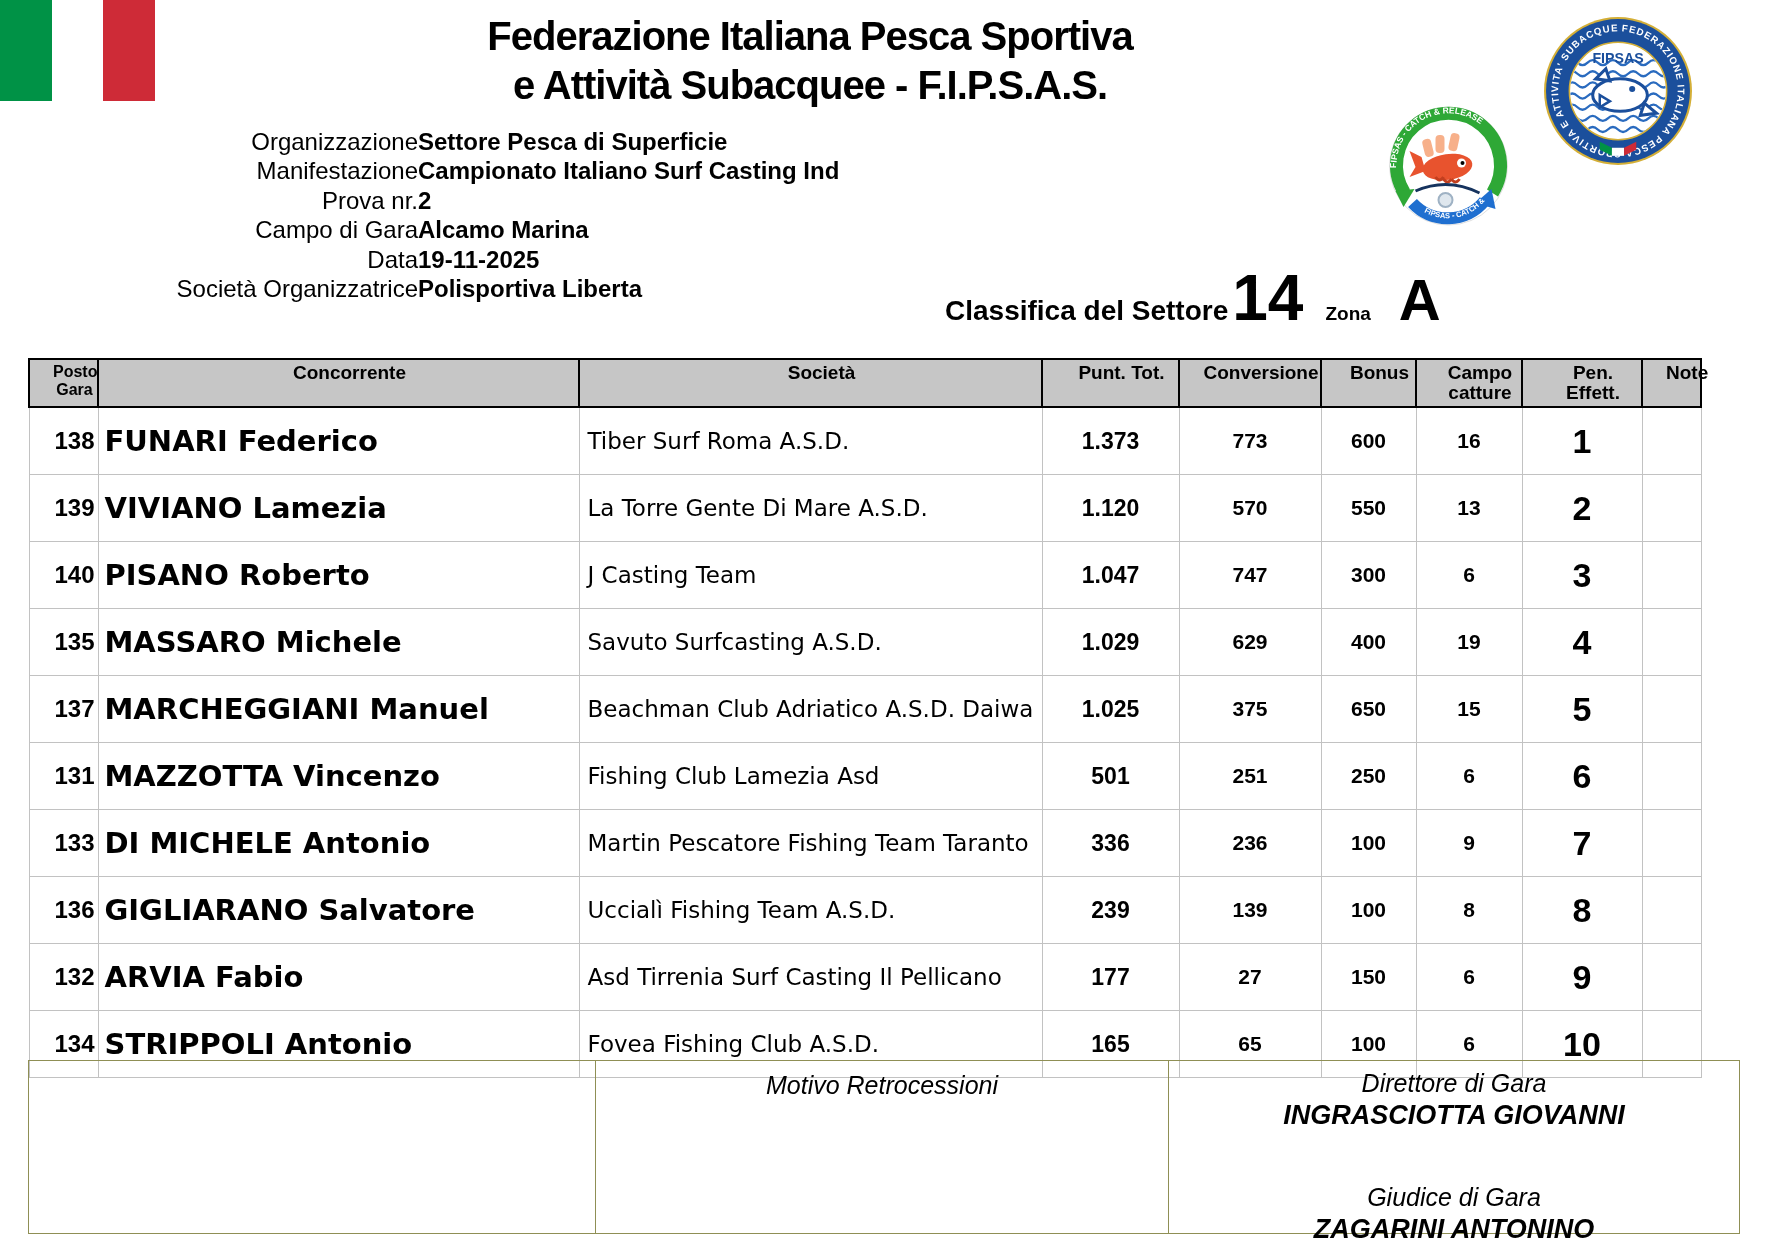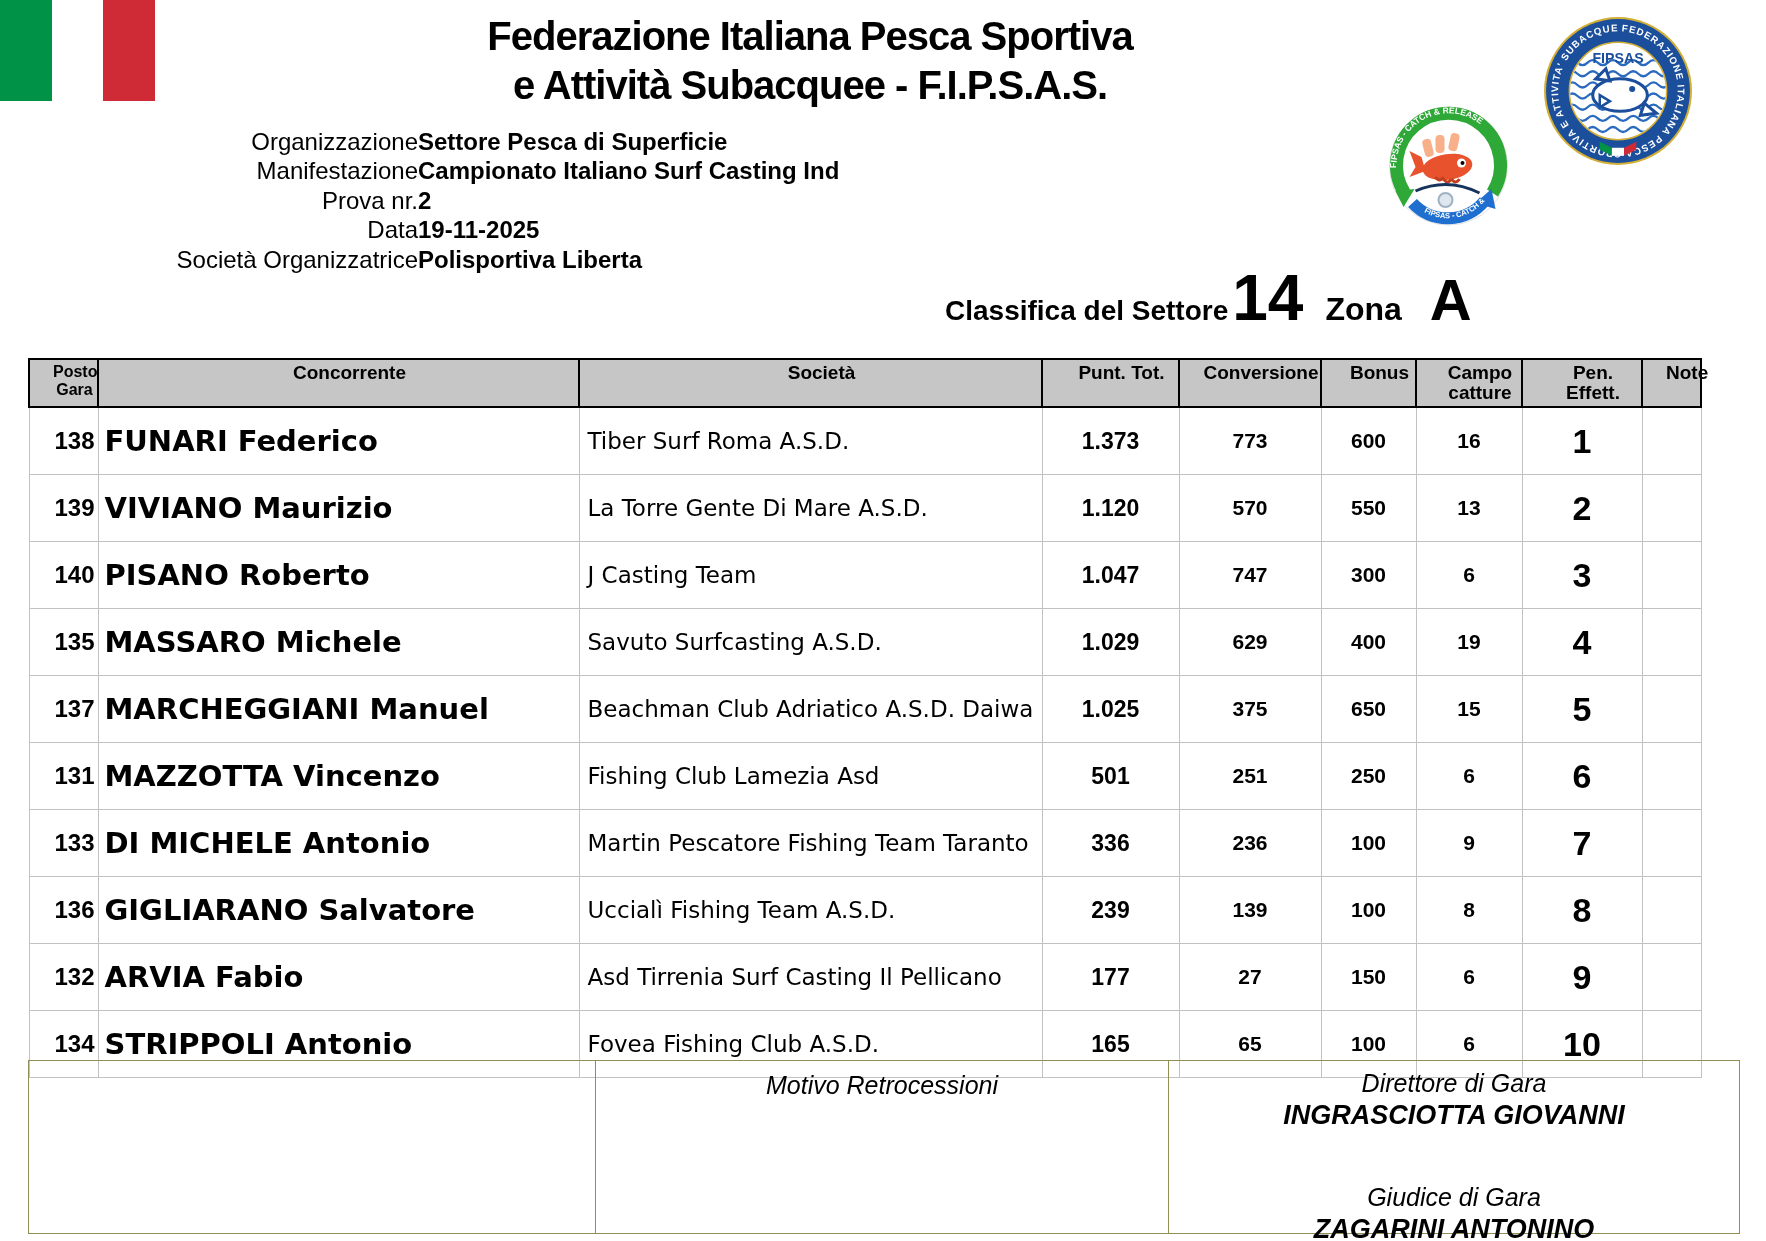--- a/index.html
+++ b/index.html
@@ -14,21 +14,21 @@
   }
   .meta{position:absolute;left:62px;top:127px;}
   .meta-row{display:flex;height:29.5px;align-items:center;font-size:24px;text-align:right;}
   .meta-label{width:356px;}
   .meta-value{font-weight:bold;}
   .classifica{
     position:absolute;left:945px;top:266px;display:flex;align-items:baseline;
   }
   .classifica .lbl{font-weight:bold;font-size:28px;}
   .classifica .num{font-weight:bold;font-size:64px;line-height:1;margin-left:4px;}
-  .classifica .zona{font-weight:bold;font-size:32px;margin-left:22px;margin-top:24px;}
+  .classifica .zona{font-weight:bold;font-size:19px;margin-left:22px;margin-top:24px;}
   .classifica .zletter{font-weight:bold;font-size:58px;line-height:1;margin-left:28px;}
   .logo{position:absolute;}
   #logo-cr{left:1385px;top:105px;}
   #logo-fipsas{left:1543px;top:12px;}
   #flag{left:1553px;top:217px;width:155px;height:101px;display:flex;}
   #flag .g{flex:1;background:#009246;}
   #flag .w{flex:1;background:#ffffff;}
   #flag .r{flex:1;background:#ce2b37;}
   
   .results-table{
@@ -76,20 +76,24 @@
       <span class="meta-label">Organizzazione</span>
       <span class="meta-value">Settore Pesca di Superficie</span>
     </div>
     <div class="meta-row">
       <span class="meta-label">Manifestazione</span>
       <span class="meta-value">Campionato Italiano Surf Casting Ind</span>
     </div>
     <div class="meta-row">
       <span class="meta-label">Prova nr.</span>
       <span class="meta-value">2</span>
+    </div>
+    <div class="meta-row">
+      <span class="meta-label">Campo di Gara</span>
+      <span class="meta-value">Alcamo Marina</span>
     </div>
     <div class="meta-row">
       <span class="meta-label">Data</span>
       <span class="meta-value">19-11-2025</span>
     </div>
     <div class="meta-row">
       <span class="meta-label">Società Organizzatrice</span>
       <span class="meta-value">Polisportiva Liberta</span>
     </div>
   </div>
@@ -217,21 +221,21 @@
         <td class="c-societa">Tiber Surf Roma A.S.D.</td>
         <td class="c-punt_tot">1.373</td>
         <td class="c-conversione">773</td>
         <td class="c-bonus">600</td>
         <td class="c-totale_catture">16</td>
         <td class="c-pen_effett">1</td>
         <td class="c-note"></td>
       </tr>
       <tr>
         <td class="c-posto">139</td>
-        <td class="c-concorrente">VIVIANO Maurizio</td>
+        <td class="c-concorrente">VIVIANO Lamezia</td>
         <td class="c-societa">La Torre Gente Di Mare A.S.D.</td>
         <td class="c-punt_tot">1.120</td>
         <td class="c-conversione">570</td>
         <td class="c-bonus">550</td>
         <td class="c-totale_catture">13</td>
         <td class="c-pen_effett">2</td>
         <td class="c-note"></td>
       </tr>
       <tr>
         <td class="c-posto">140</td>

